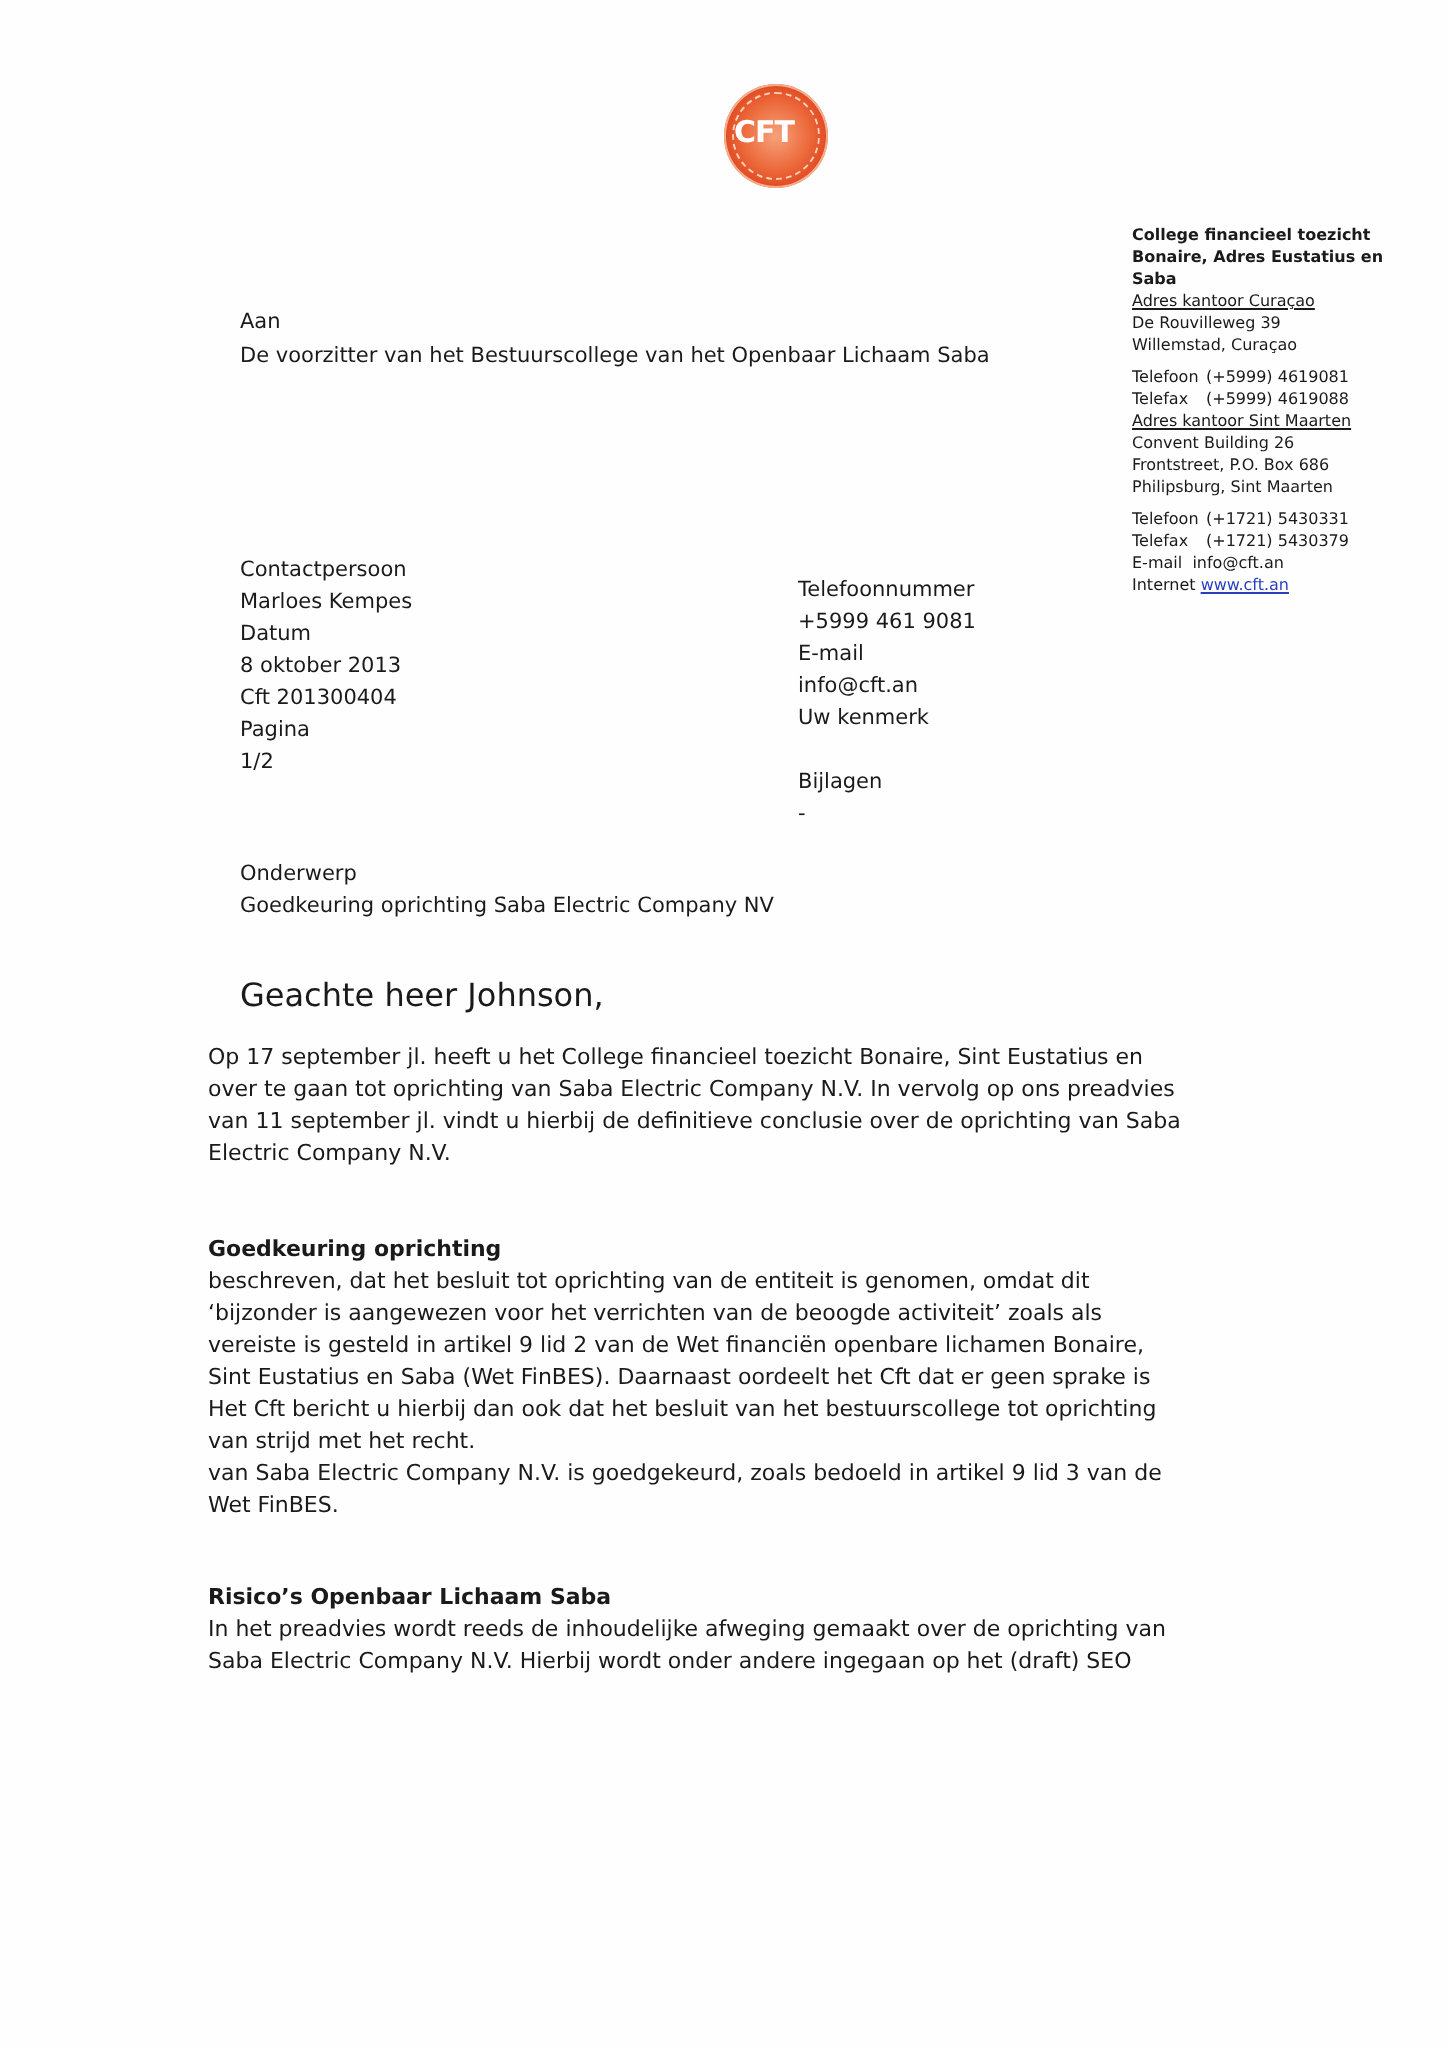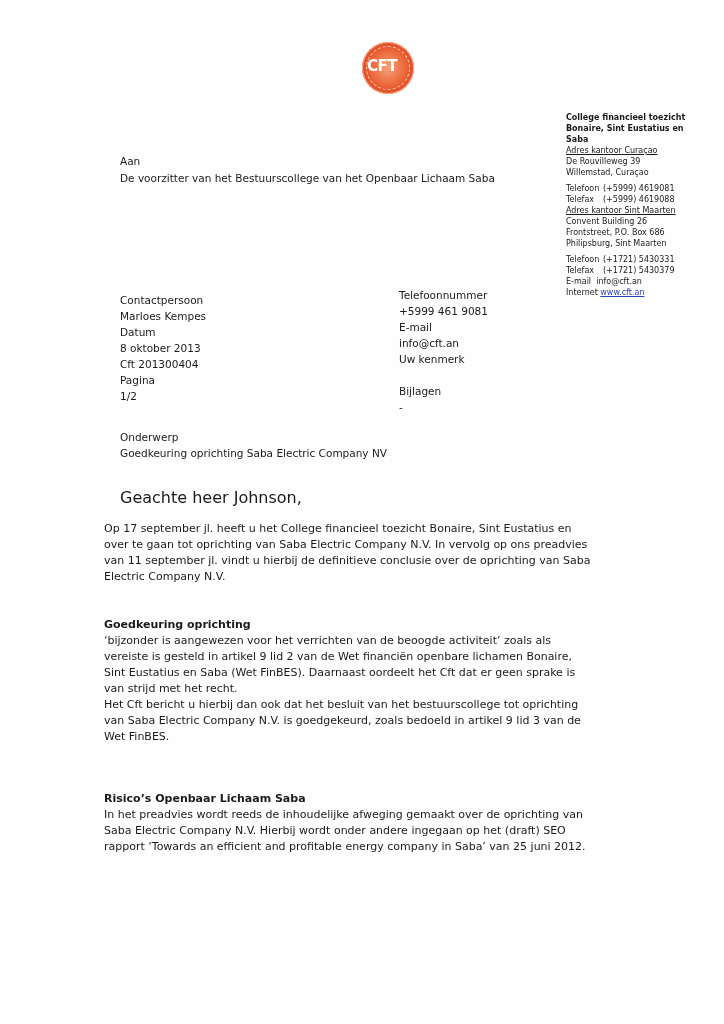--- a/index.html
+++ b/index.html
@@ -54,21 +54,21 @@
     
     .addressee {
       left: 120px; top: 153px;
       font-size: 10.5px; line-height: 17px;
     }
 
     
     .meta {
       font-size: 10.5px; line-height: 16px;
     }
-    .meta-left { left: 120px; top: 292px; width: 250px; }
+    .meta-left { left: 120px; top: 277px; width: 250px; }
     .meta-right { left: 399px; top: 287px; width: 150px; }
     .meta .blank { height: 16px; }
 
     .subject {
       left: 120px; top: 429px; font-size: 10.5px; line-height: 16px;
     }
     .salutation {
       left: 120px; top: 490px; font-size: 16px; line-height: 16px;
     }
 
@@ -86,21 +86,21 @@
 <body>
 
 <div class="abs logo">
   <div class="logo-ring"></div>
   <div class="logo-text">CFT</div>
 </div>
 
 <div class="abs sidebar">
   <div class="sb-org">
     <span class="line">College financieel toezicht</span>
-    <span class="line">Bonaire, Sint Eustatius en</span>
+    <span class="line">Bonaire, Adres Eustatius en</span>
     <span class="line">Saba</span>
   </div>
 
   <div class="sb-block">
     <div class="sb-head">Adres kantoor Curaçao</div>
     <div>De Rouvilleweg 39</div>
     <div>Willemstad, Curaçao</div>
     <div class="sb-gap"></div>
     <div class="sb-row">
       <span class="k">Telefoon</span>
@@ -175,27 +175,27 @@
 
 <div class="abs body-text p1">
   <span class="line">Op 17 september jl.  heeft u het College financieel toezicht Bonaire, Sint Eustatius en</span>
   <span class="line">over te gaan tot oprichting van Saba Electric Company N.V. In vervolg op ons preadvies</span>
   <span class="line">van 11 september jl. vindt u hierbij de definitieve conclusie over de oprichting van Saba</span>
   <span class="line">Electric Company N.V.</span>
 </div>
 
 <div class="abs body-text sec1">
   <span class="line section-title">Goedkeuring oprichting</span>
+  <span class="line">beschreven, dat het besluit tot oprichting van de entiteit is genomen, omdat dit</span>
   <span class="line">‘bijzonder is aangewezen voor het verrichten van de beoogde activiteit’ zoals als</span>
   <span class="line">vereiste is gesteld in artikel 9 lid 2 van de Wet financiën openbare lichamen Bonaire,</span>
   <span class="line">Sint Eustatius en Saba (Wet FinBES). Daarnaast oordeelt het Cft dat er geen sprake is</span>
+  <span class="line">Het Cft bericht u hierbij dan ook dat het besluit van het bestuurscollege tot oprichting</span>
   <span class="line">van strijd met het recht.</span>
-  <span class="line">Het Cft bericht u hierbij dan ook dat het besluit van het bestuurscollege tot oprichting</span>
   <span class="line">van Saba Electric Company N.V.  is goedgekeurd, zoals bedoeld in artikel 9 lid 3 van de</span>
   <span class="line">Wet FinBES.</span>
 </div>
 
 <div class="abs body-text sec2">
   <span class="line section-title">Risico’s Openbaar Lichaam Saba</span>
   <span class="line">In het preadvies wordt reeds de inhoudelijke afweging gemaakt over de oprichting van</span>
   <span class="line">Saba Electric Company N.V. Hierbij wordt onder andere ingegaan op het (draft) SEO</span>
-  <span class="line">rapport ‘Towards an efficient and profitable energy company in Saba’ van 25 juni 2012.</span>
 </div>
 
 </body></html>

